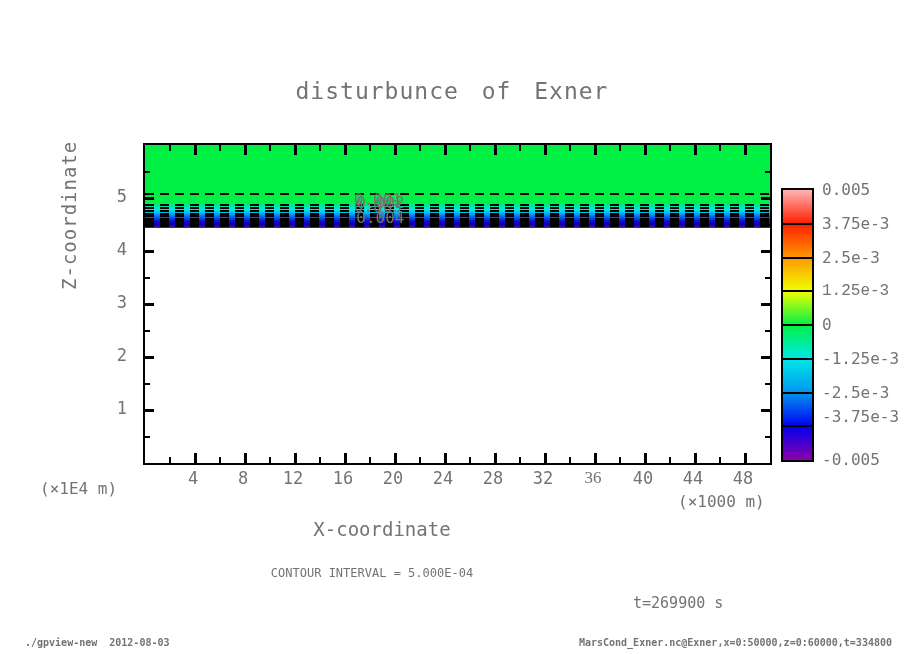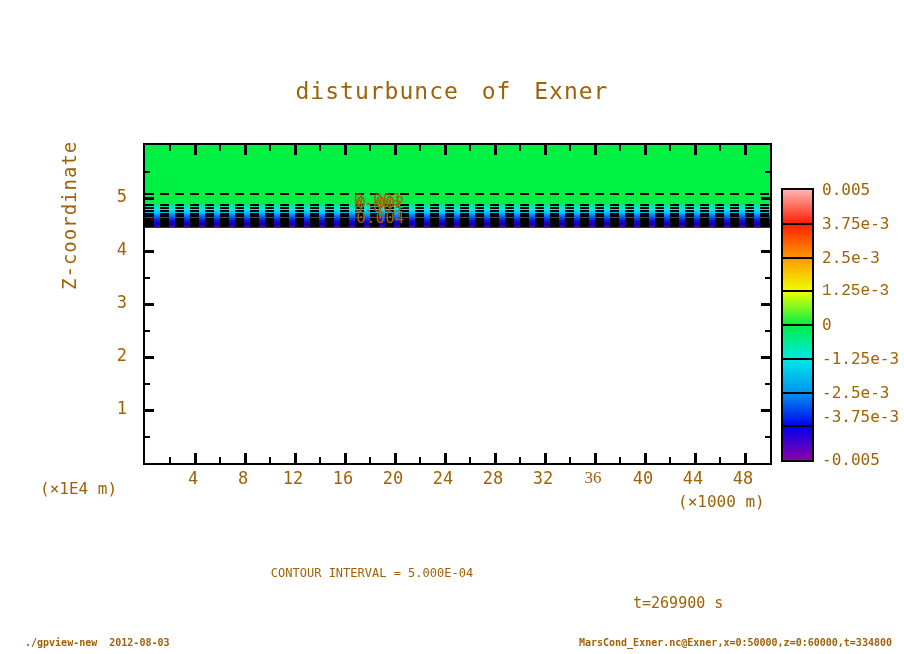--- a/index.html
+++ b/index.html
@@ -1,18 +1,18 @@
 <!DOCTYPE html>
 <html><head>
 <meta charset="utf-8">
 <style>
   html,body{margin:0;padding:0;background:#fff;}
   #canvas{
     position:relative;width:904px;height:654px;background:#ffffff;
-    font-family:"DejaVu Sans Mono",monospace;color:#a16207;overflow:hidden;
+    font-family:"DejaVu Sans Mono",monospace;color:#737373;overflow:hidden;
   }
   .abs{position:absolute;}
   #title{
     left:0;right:0;top:78px;text-align:center;font-size:23px;
     letter-spacing:1px;word-spacing:8px;white-space:pre;
   }
   #plot{
     left:143px;top:143px;width:629px;height:322px;
     border:2px solid #000;box-sizing:border-box;background:#fff;overflow:hidden;
   }
@@ -134,20 +134,21 @@
       <div class="tick" style="left: 0px; top: 131.5px; width: 5px; height: 2px;"></div>
       <div class="tick" style="left: 620px; top: 131.5px; width: 5px; height: 2px;"></div>
       <div class="tick" style="left: 0px; top: 78.5px; width: 5px; height: 2px;"></div>
       <div class="tick" style="left: 620px; top: 78.5px; width: 5px; height: 2px;"></div>
       <div class="tick" style="left: 0px; top: 25.5px; width: 5px; height: 2px;"></div>
       <div class="tick" style="left: 620px; top: 25.5px; width: 5px; height: 2px;"></div>
     </div>
 
   <div id="yunit" class="abs">(×1E4 m)</div>
   <div id="xunit" class="abs">(×1000 m)</div>
+  <div id="xlabel" class="abs">X-coordinate</div>
 
   <div id="contour-interval" class="abs">CONTOUR INTERVAL = 5.000E-04</div>
   <div id="timestamp" class="abs">t=269900 s</div>
 
   <div id="colorbar" class="abs">
     <div id="colorbar-grad" style="background: linear-gradient(rgb(255, 180, 180) 0%, rgb(255, 30, 0) 12.5%, rgb(255, 150, 0) 25%, rgb(240, 255, 0) 37.5%, rgb(0, 240, 68) 50%, rgb(0, 232, 232) 62.5%, rgb(0, 150, 240) 75%, rgb(0, 0, 240) 87.5%, rgb(140, 0, 170) 100%);"></div>
   <div class="cb-div" style="top: 32.75px;"></div>
       <div class="cb-div" style="top: 66.5px;"></div>
       <div class="cb-div" style="top: 100.25px;"></div>
       <div class="cb-div" style="top: 134px;"></div>

